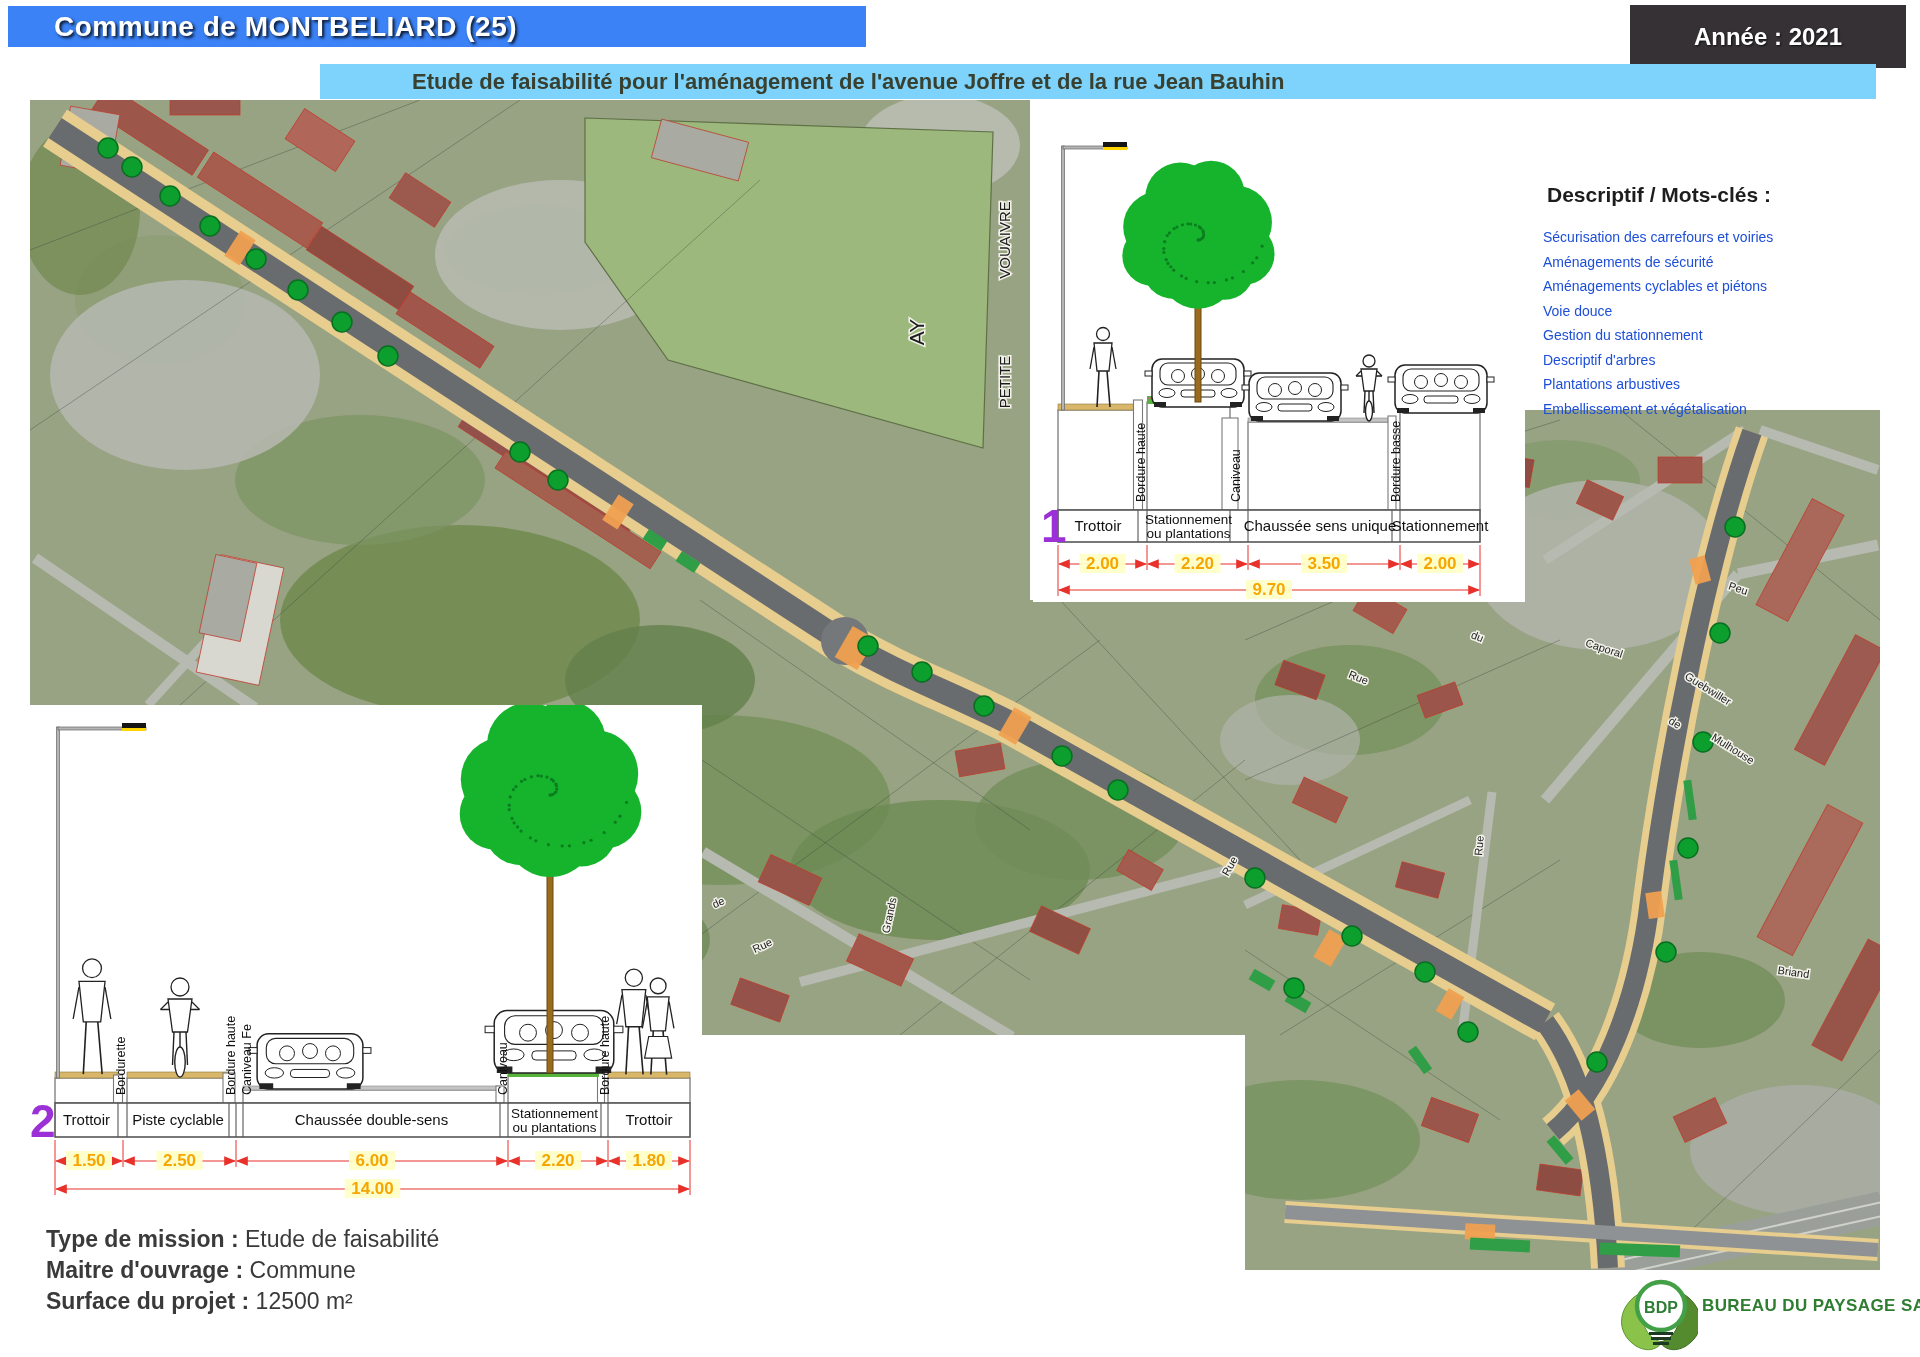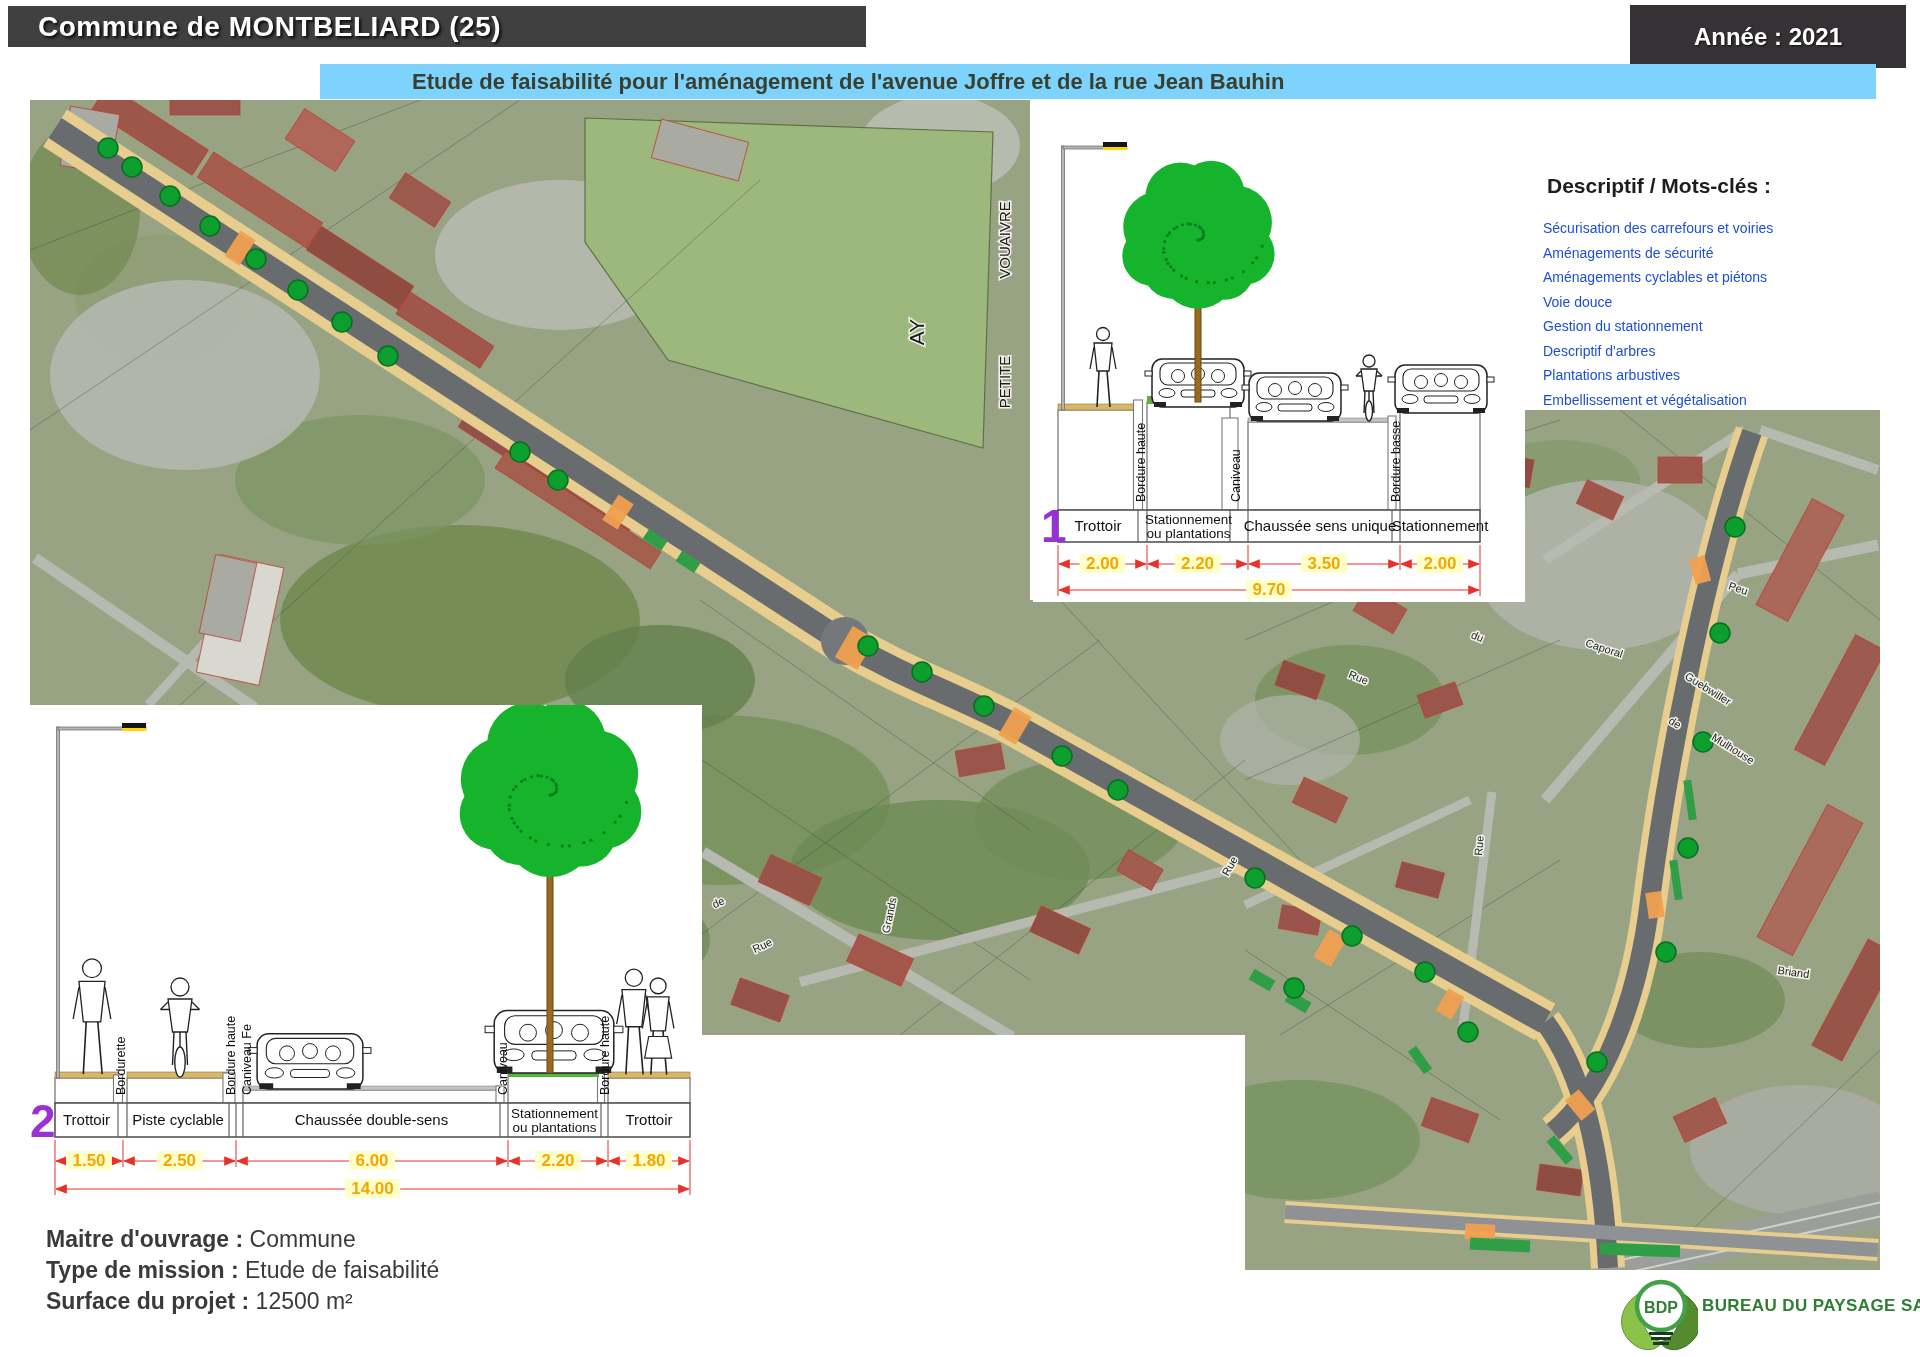--- a/index.html
+++ b/index.html
@@ -1,31 +1,31 @@
 <!DOCTYPE html>
 <html><head>
 <meta charset="utf-8">
 <style>
   html,body{margin:0;padding:0;background:#fff;}
   .page{position:relative;width:1920px;height:1357px;background:#ffffff;
         font-family:"Liberation Sans",sans-serif;overflow:hidden;}
-  .hdr-bar{position:absolute;left:8px;top:6px;width:858px;height:41px;background:#404040;
-        color:#fff;display:flex;align-items:center;padding-left:30px;box-sizing:border-box;
+  .hdr-bar{position:absolute;left:8px;top:6px;width:858px;height:41px;background:#3b82f6;
+        color:#fff;display:flex;align-items:center;padding-left:46px;box-sizing:border-box;
         font-size:28px;font-weight:bold;letter-spacing:.5px;text-shadow:2px 2px 3px rgba(0,0,0,.85);}
   .year-box{position:absolute;left:1630px;top:5px;width:276px;height:63px;background:#353134;
         color:#fff;display:flex;align-items:center;justify-content:center;
         font-size:24px;font-weight:bold;text-shadow:1px 1px 2px rgba(0,0,0,.7);}
   .banner{position:absolute;left:320px;top:64px;width:1556px;height:35px;background:#7dd3fc;
         color:#39402f;display:flex;align-items:center;padding-left:92px;box-sizing:border-box;
         font-size:22px;font-weight:bold;}
   #map-svg{position:absolute;left:0;top:0;}
   .panel{position:absolute;background:#ffffff;}
   .section-svg{position:absolute;left:0;top:0;}
   .descriptif{position:absolute;left:1543px;top:166px;width:372px;}
-  .descriptif .d-title{font-size:21px;font-weight:bold;color:#1d1d1d;margin:8px 0 18px 4px;}
+  .descriptif .d-title{font-size:21px;font-weight:bold;color:#1d1d1d;margin:17px 0 18px 4px;}
   .descriptif .d-item{font-size:14px;line-height:24.5px;color:#1d4ed8;}
   .info{position:absolute;left:46px;top:1224px;color:#3a3a3a;font-size:23px;line-height:31px;}
   .info b{font-weight:bold;}
   .logo-wrap{position:absolute;left:1598px;top:1266px;width:322px;height:91px;}
   .logo-name{position:absolute;left:104px;top:30px;font-size:17px;font-weight:bold;
         color:#2f7d31;letter-spacing:.4px;white-space:nowrap;}
 </style>
 </head>
 <body>
 
@@ -631,22 +631,22 @@
         <div class="d-item">Aménagements cyclables et piétons</div>
         <div class="d-item">Voie douce</div>
         <div class="d-item">Gestion du stationnement</div>
         <div class="d-item">Descriptif d'arbres</div>
         <div class="d-item">Plantations arbustives</div>
         <div class="d-item">Embellissement et végétalisation</div>
       </div>
   </div>
 
   <div class="info" id="info-block">
+      <div><b>Type de mission : </b>Etude de faisabilité</div>
       <div><b>Maitre d'ouvrage : </b>Commune</div>
-      <div><b>Type de mission : </b>Etude de faisabilité</div>
       <div><b>Surface du projet : </b>12500 m²</div>
     </div>
 
   <div class="logo-wrap">
     <svg id="logo-svg" width="100" height="91">
         <path d="M44,26 C20,38 16,66 38,80 C50,87 60,83 64,76 C48,73 40,54 44,26 Z" fill="#8bc34a" stroke="#5b9630" stroke-width="1"></path>
         <path d="M82,26 C106,38 110,66 88,80 C76,87 66,83 62,76 C78,73 86,54 82,26 Z" fill="#558b2f" stroke="#3e6b22" stroke-width="1"></path>
         <circle cx="63" cy="40" r="24" fill="#ffffff" stroke="#43a047" stroke-width="4.5"></circle>
         <text x="63" y="47" font-size="16" fill="#2e7d32" text-anchor="middle" font-weight="bold" font-family="&quot;Liberation Sans&quot;,sans-serif">BDP</text>
         <rect x="51" y="66" width="24" height="3" fill="#1c3a22"></rect>

